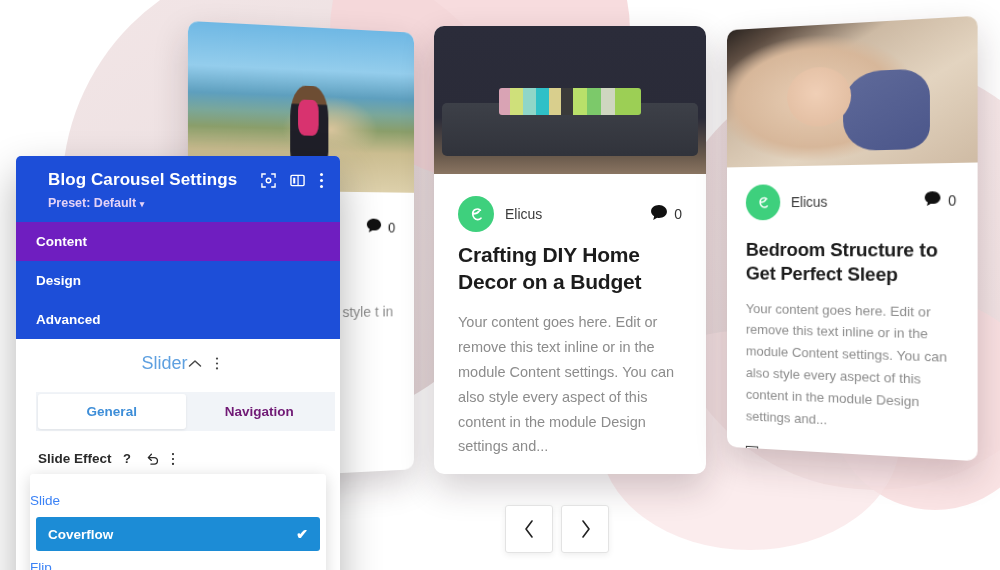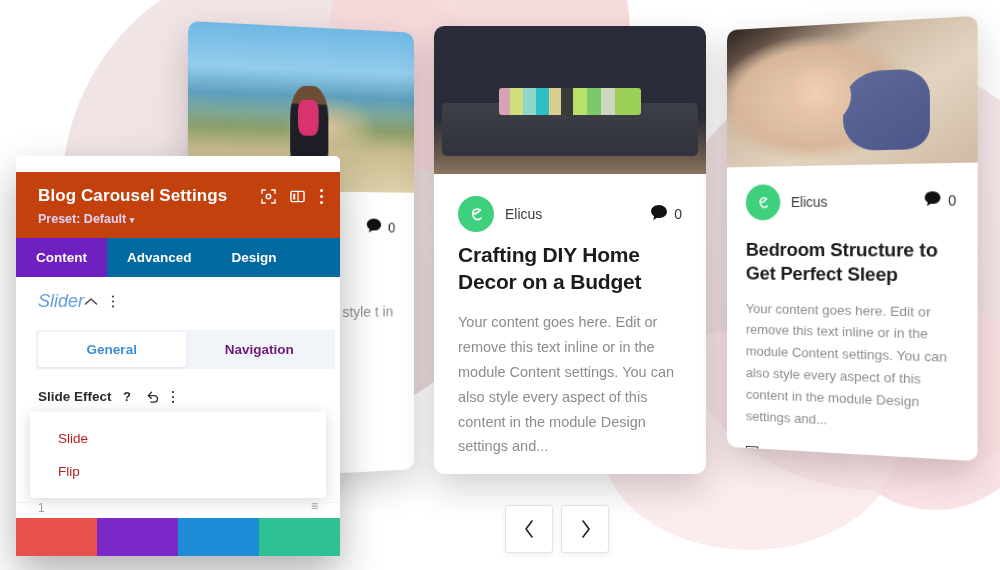--- a/index.html
+++ b/index.html
@@ -191,48 +191,46 @@
   #settings-panel {
     position: absolute;
     left: 16px; top: 156px;
     width: 324px;
     border-radius: 5px 5px 0 0;
     overflow: hidden;
     box-shadow: 0 18px 40px rgba(0,0,0,.30);
     background: #fff;
   }
   .panel-header {
-    background: #c2410c;
-    padding: 14px 16px 12px 22px;
-    margin-top: 16px;
+    background: #1d4ed8;
+    padding: 14px 16px 12px 32px;
   }
   .panel-header-top { display: flex; align-items: center; justify-content: space-between; }
   .panel-title {
     color: #ffffff; font-size: 17px; font-weight: 700; letter-spacing: .1px;
   }
   .header-icons { display: flex; align-items: center; gap: 14px; }
   .header-icons > span { display: flex; cursor: pointer; }
   .panel-preset {
     color: #e4d2f6; font-size: 12.5px; font-weight: 700; margin-top: 6px;
   }
   .preset-caret { font-size: 9px; }
 
-  .panel-tabs { display: flex; background: #0369a1; }
+  .panel-tabs { display: flex; background: #1d4ed8; flex-direction: column; }
   .panel-tab {
     padding: 12px 20px;
     color: #ffffff; font-size: 13.5px; font-weight: 700;
     cursor: pointer;
   }
   .panel-tab.active { background: #6f1ec0; }
 
   .panel-content { background: #ffffff; padding: 14px 0 0 0; position: relative; }
   .group-head {
-    display: flex; align-items: center; justify-content: flex-start;
+    display: flex; align-items: center; justify-content: center;
     padding: 0 18px 0 22px;
-    font-style: italic;
   }
   .group-title { color: #5ea0e0; font-size: 18px; }
   .group-head-icons { display: flex; align-items: center; gap: 13px; }
   .group-head-icons span { display: flex; cursor: pointer; }
 
   .seg-toggle {
     margin: 18px 5px 0 20px;
     display: flex;
     background: #f1f4f8;
     border-radius: 0;
@@ -255,22 +253,22 @@
   .field-label-row .fi { display: flex; cursor: pointer; }
 
   .dropdown {
     margin: 8px 14px 0 14px;
     background: #ffffff;
     border-radius: 3px;
     box-shadow: 0 3px 16px rgba(0,0,0,.16);
     padding: 10px 0;
   }
   .dd-item {
-    padding: 9px 28px;
-    font-size: 13.5px; color: #b91c1c;
+    padding: 9px 0;
+    font-size: 13.5px; color: #3b82f6;
     display: flex; align-items: center; justify-content: space-between;
     cursor: pointer;
   }
   .dd-item.sel {
     background: #1c8cd6; color: #ffffff; font-weight: 700;
     border-radius: 3px; margin: 0 6px; padding: 9px 12px 9px 12px;
   }
   .dd-check { font-size: 14px; }
 
   .dd-underlay {
@@ -442,22 +440,22 @@
         </div>
       </div>
       <div class="panel-preset">
         <span>Preset: Default</span>
         <span class="preset-caret">▾</span>
       </div>
     </div>
 
     <div class="panel-tabs">
       <div class="panel-tab active">Content</div>
+      <div class="panel-tab">Design</div>
       <div class="panel-tab">Advanced</div>
-      <div class="panel-tab">Design</div>
     </div>
 
     <div class="panel-content">
 
       <div class="group-head">
         <div class="group-title">Slider</div>
         <div class="group-head-icons">
           <span>
             <svg width="14" height="9" viewBox="0 0 14 9" aria-hidden="true">
               <polyline points="1.5,7 7,2 12.5,7" fill="none" stroke="#4a4a4a" stroke-width="1.5" stroke-linecap="round" stroke-linejoin="round"></polyline>
@@ -497,20 +495,24 @@
             <circle cx="2.5" cy="8.5" r="1.4" fill="#2b2b2b"></circle>
             <circle cx="2.5" cy="14.6" r="1.4" fill="#2b2b2b"></circle>
           </svg>
         </span>
       </div>
 
       <div class="dropdown">
         <div class="dd-item">
           <span>Slide</span>
         </div>
+        <div class="dd-item sel">
+          <span>Coverflow</span>
+          <span class="dd-check">✔</span>
+        </div>
         <div class="dd-item">
           <span>Flip</span>
         </div>
       </div>
 
       <div class="dd-underlay">
         <span class="tick">1</span>
         <span class="grip">≡</span>
       </div>
     </div>

